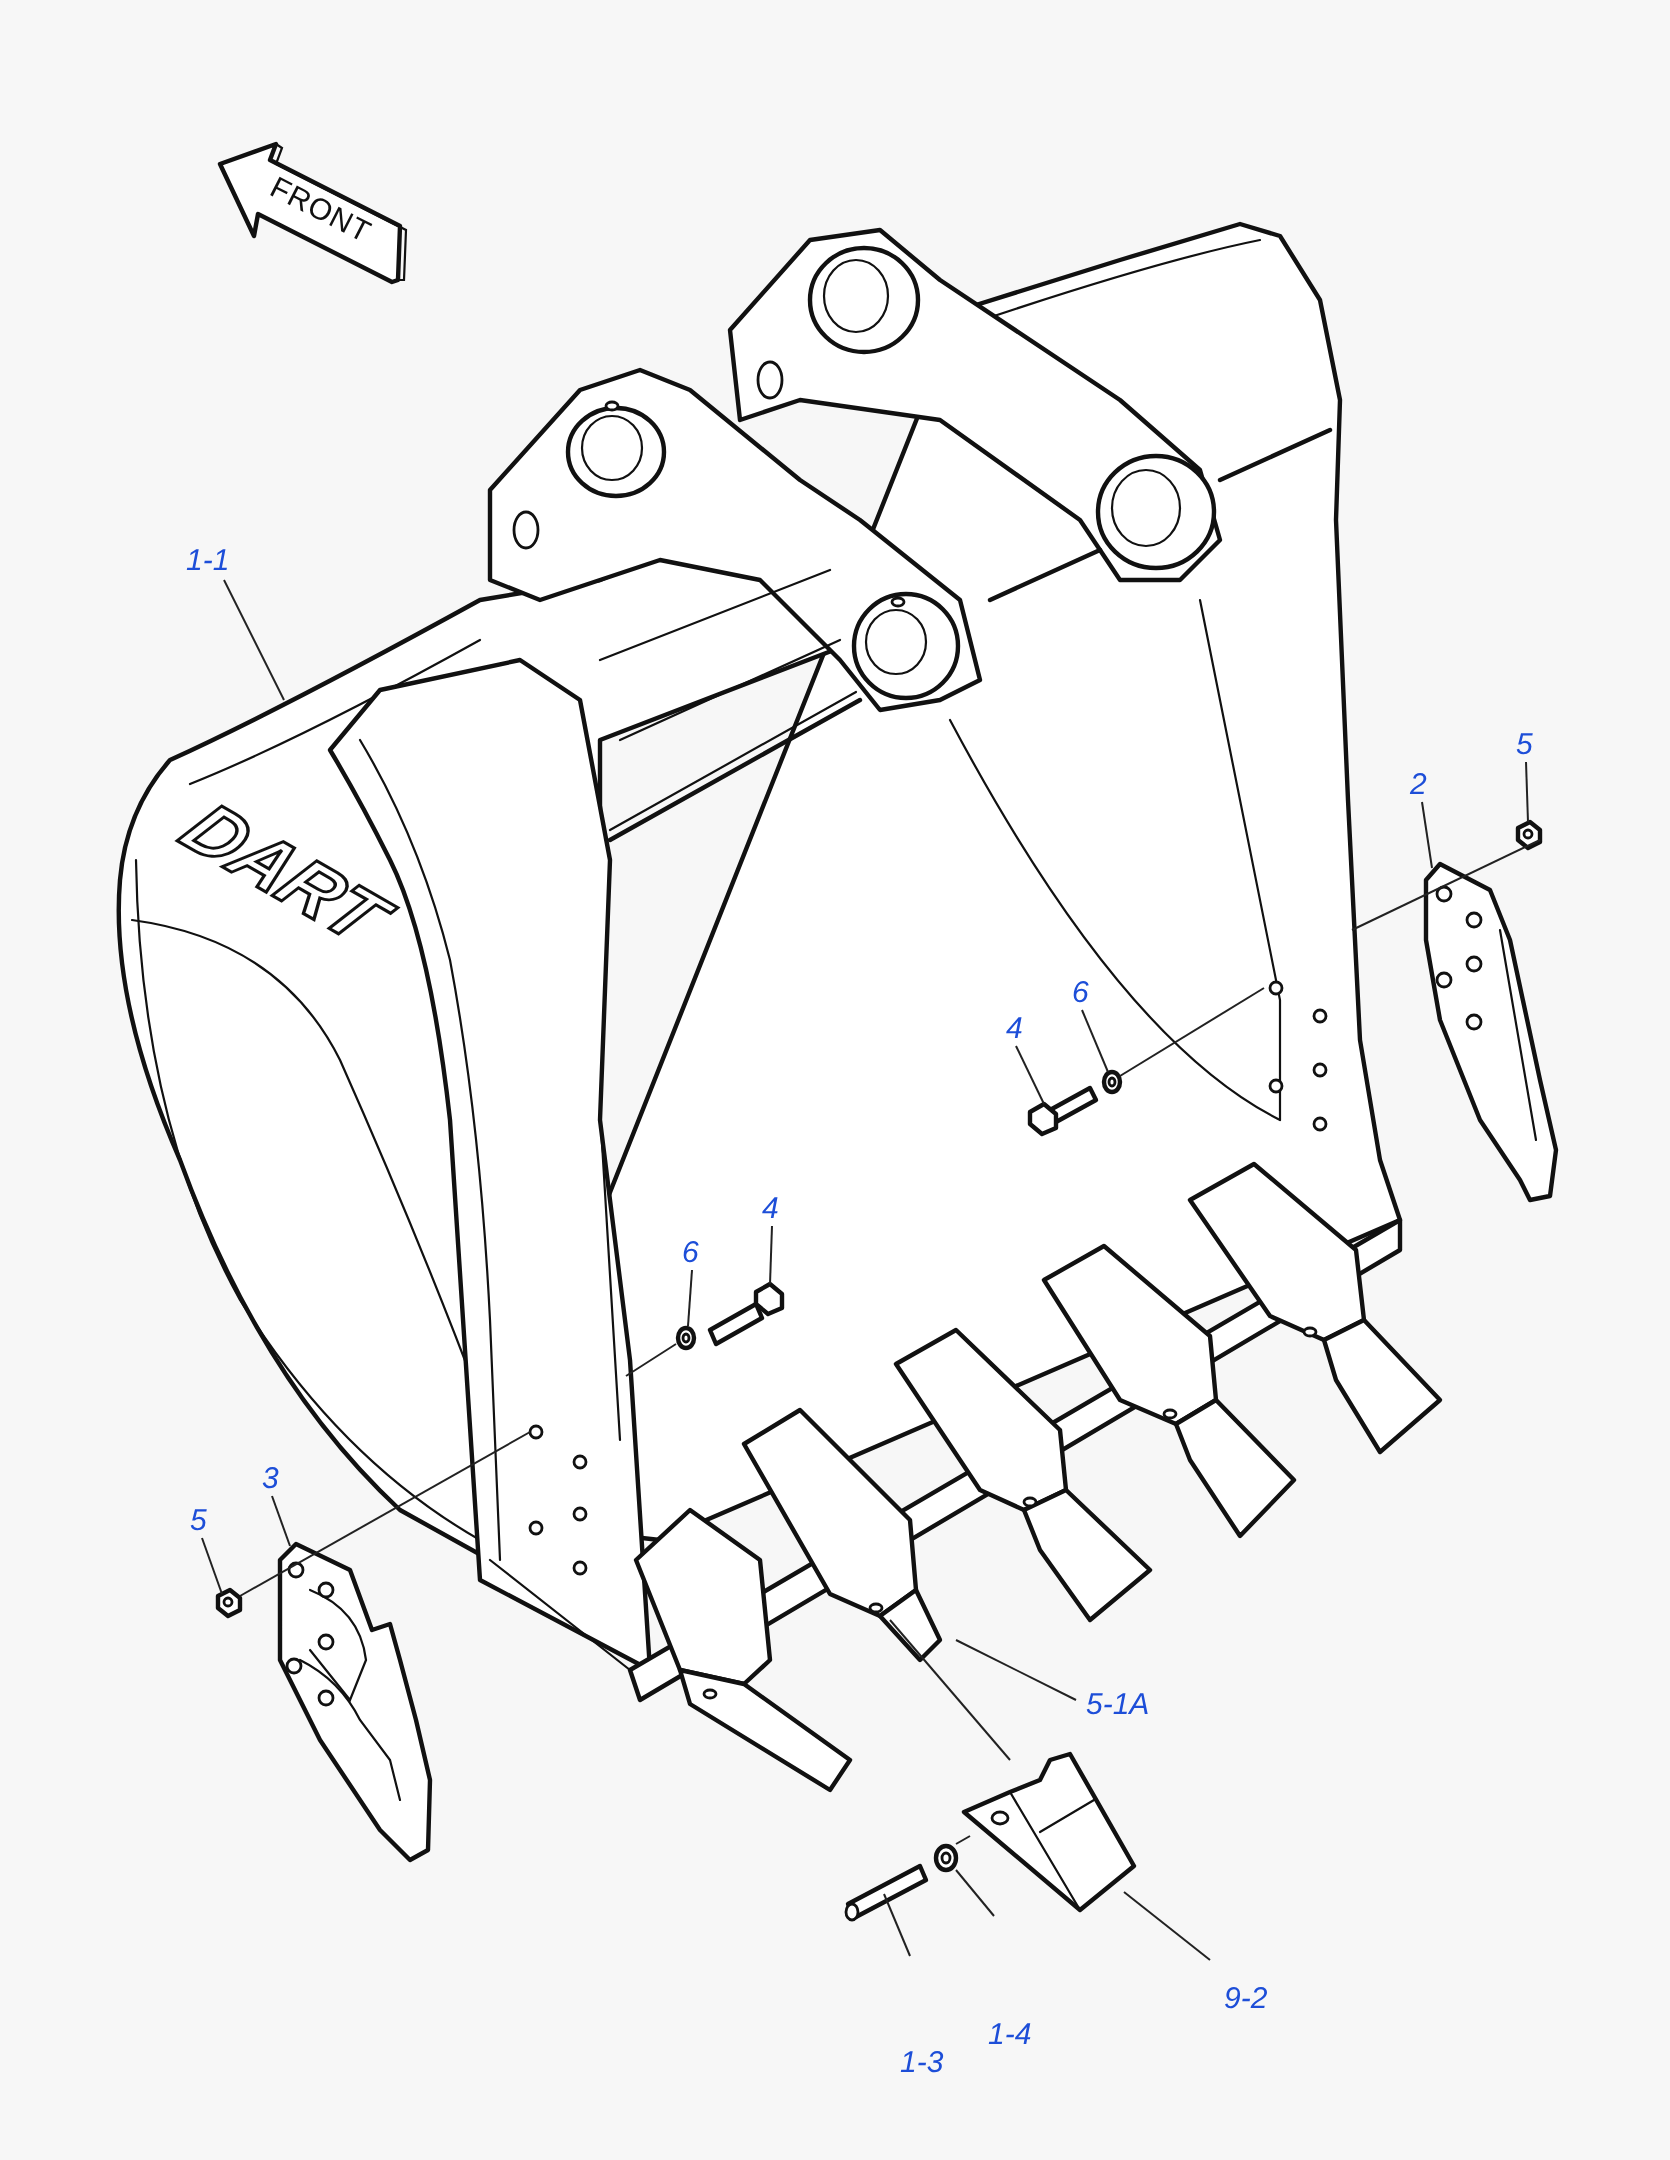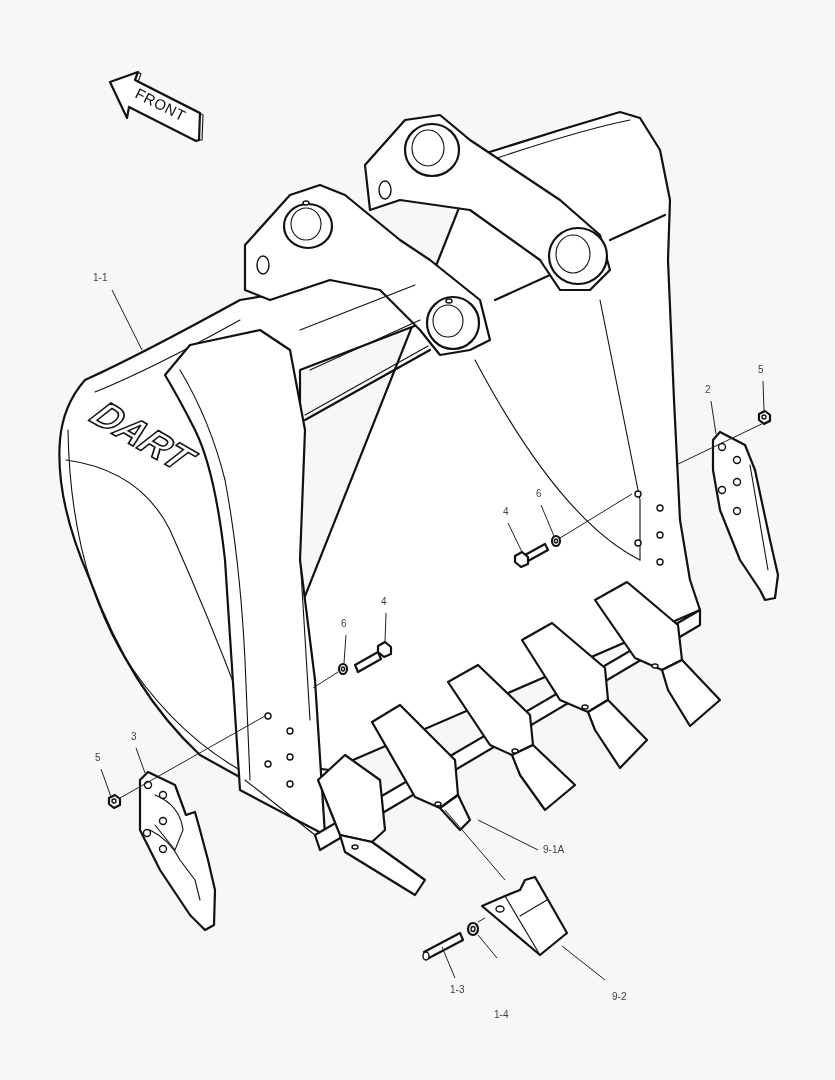--- a/index.html
+++ b/index.html
@@ -3,21 +3,21 @@
   <meta charset="utf-8">
   <style>
     html, body { margin: 0; padding: 0; background: #f7f7f7; }
     body { width: 835px; height: 1080px; position: relative; overflow: hidden; font-family: "Liberation Sans", sans-serif; }
     #diagram { position: absolute; left: 0; top: 0; width: 835px; height: 1080px; }
     .ol { fill: #fff; stroke: #111; stroke-width: 2.2; stroke-linejoin: round; stroke-linecap: round; }
     .ln { fill: none; stroke: #111; stroke-width: 1.1; stroke-linecap: round; }
     .th { fill: none; stroke: #111; stroke-width: 2.2; stroke-linecap: round; stroke-linejoin: round; }
     .hole { fill: #fff; stroke: #111; stroke-width: 1.4; }
     .leader { fill: none; stroke: #222; stroke-width: 1; }
-    .callout { position: absolute; font-size: 10px; color: #404040; line-height: 1; white-space: nowrap; }
+    .callout { position: absolute; font-size: 15px; color: #1d4ed8; line-height: 1; white-space: nowrap; font-style: italic; }
     .front-text { font-size: 15px; fill: #111; font-family: "Liberation Sans", sans-serif; letter-spacing: 0.5px; }
     .logo-text { font-size: 38px; font-weight: bold; font-style: italic; fill: #fff; stroke: #111; stroke-width: 1.6; font-family: "Liberation Sans", sans-serif; }
   </style>
 </head>
 <body>
 
 <svg id="diagram" viewBox="0 0 835 1080" xmlns="http://www.w3.org/2000/svg">
 
   <g>
     <path class="ol" d="M110,82 L138,72 L135,80 L200,113 L199,140 L196,141 L129,107 L127,118 Z"></path>
@@ -212,16 +212,16 @@
 
 <div class="callout" style="left:93px;top:273px;">1-1</div>
 <div class="callout" style="left:758px;top:365px;">5</div>
 <div class="callout" style="left:705px;top:385px;">2</div>
 <div class="callout" style="left:536px;top:489px;">6</div>
 <div class="callout" style="left:503px;top:507px;">4</div>
 <div class="callout" style="left:381px;top:597px;">4</div>
 <div class="callout" style="left:341px;top:619px;">6</div>
 <div class="callout" style="left:131px;top:732px;">3</div>
 <div class="callout" style="left:95px;top:753px;">5</div>
-<div class="callout" style="left:543px;top:845px;">9-1A</div>
+<div class="callout" style="left:543px;top:845px;">5-1A</div>
 <div class="callout" style="left:494px;top:1010px;">1-4</div>
-<div class="callout" style="left:450px;top:985px;">1-3</div>
+<div class="callout" style="left:450px;top:1024px;">1-3</div>
 <div class="callout" style="left:612px;top:992px;">9-2</div>
 
 </body></html>

